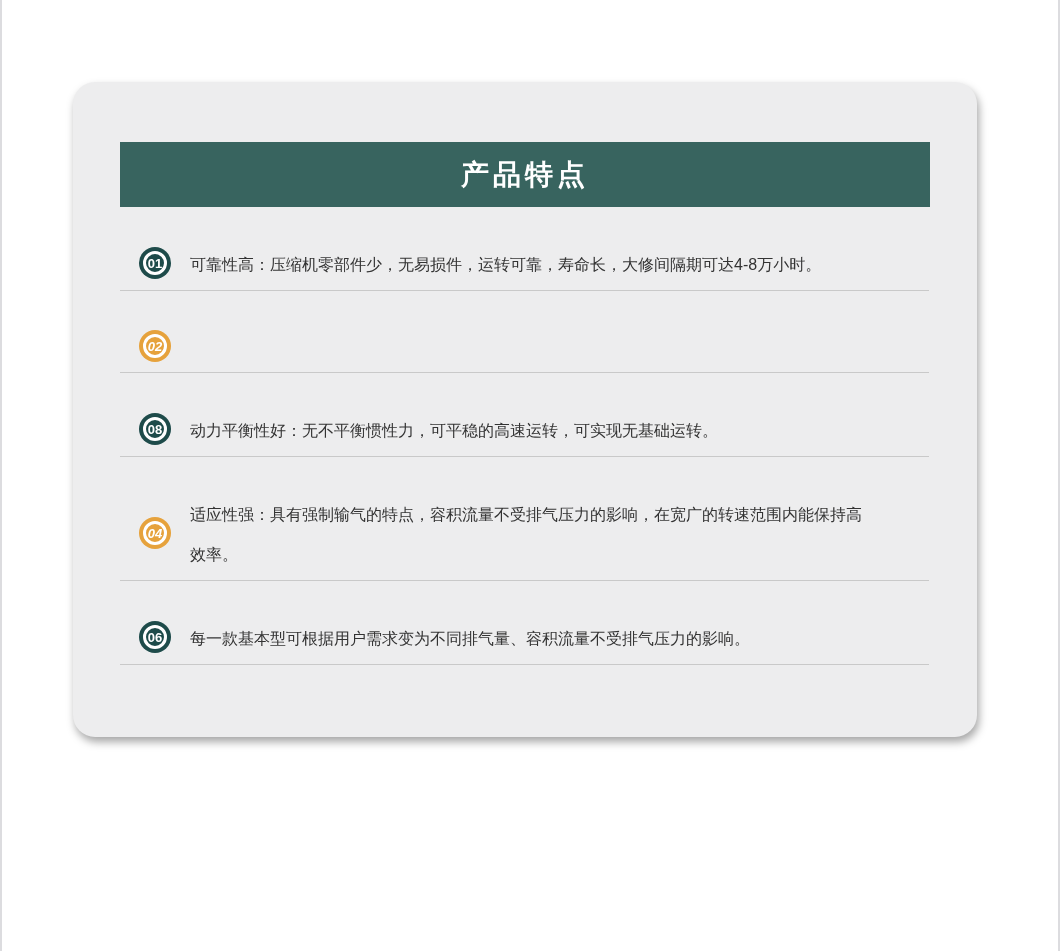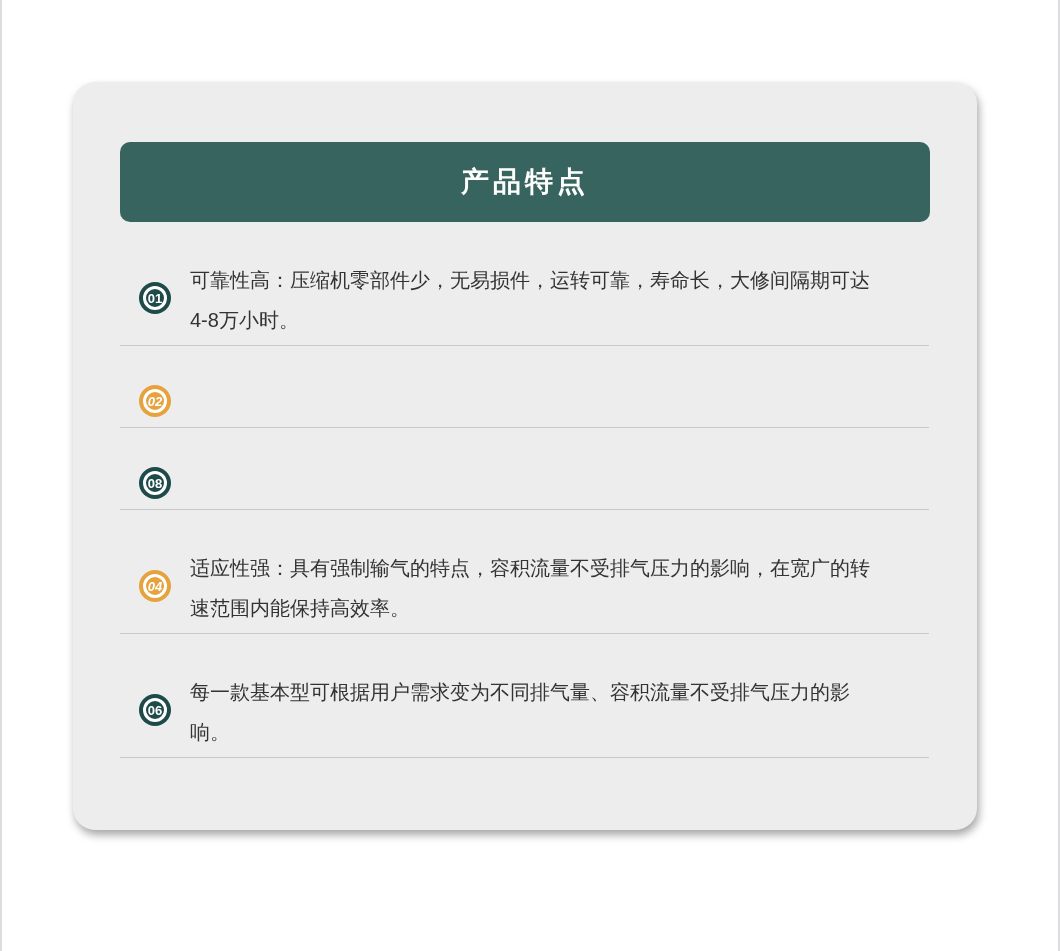--- a/index.html
+++ b/index.html
@@ -21,26 +21,25 @@
     position: absolute;
     left: 71px;
     top: 82px;
     width: 904px;
     background: var(--card-bg, #ededee);
     border-radius: 22px;
     box-shadow: 2px 5px 9px rgba(0,0,0,0.35);
     padding: 60px 47px 72px 47px;
   }
   .banner {
-    height: 80px;
+    height: 65px;
     background: var(--banner-bg, #38645f);
     display: flex;
     align-items: center;
     justify-content: center;
-    border-radius: 10px;
   }
   .banner h1 {
     margin: 0;
     color: var(--title-text, #ffffff);
     font-size: 28px;
     font-weight: bold;
     letter-spacing: 4px;
   }
   .features { width: 809px; }
   .feature {
@@ -68,21 +67,21 @@
     box-shadow: 0 0 0 4px var(--badge-teal, #1e4b4a);
   }
   .badge.orange {
     background: var(--badge-orange, #e6a23c);
     box-shadow: 0 0 0 4px var(--badge-orange, #e6a23c);
     font-style: italic;
   }
   .feature-text {
     margin: 0;
     width: 684px;
-    font-size: 20px;
+    font-size: 16px;
     line-height: 40px;
     color: var(--text, #333333);
   }
 </style>
 </head>
 <body>
 
 <div class="page">
   <div class="card">
     <div class="banner">
@@ -93,20 +92,21 @@
     <span class="badge teal">01</span>
     <p class="feature-text">可靠性高：压缩机零部件少，无易损件，运转可靠，寿命长，大修间隔期可达4-8万小时。</p>
   </div>
 
   <div class="feature">
     <span class="badge orange">02</span>
   </div>
 
   <div class="feature">
     <span class="badge teal">08</span>
+    <p class="feature-text">动力平衡性好：无不平衡惯性力，可平稳的高速运转，可实现无基础运转。</p>
   </div>
 
   <div class="feature">
     <span class="badge orange">04</span>
     <p class="feature-text">适应性强：具有强制输气的特点，容积流量不受排气压力的影响，在宽广的转速范围内能保持高效率。</p>
   </div>
 
   <div class="feature">
     <span class="badge teal">06</span>
     <p class="feature-text">每一款基本型可根据用户需求变为不同排气量、容积流量不受排气压力的影响。</p>

